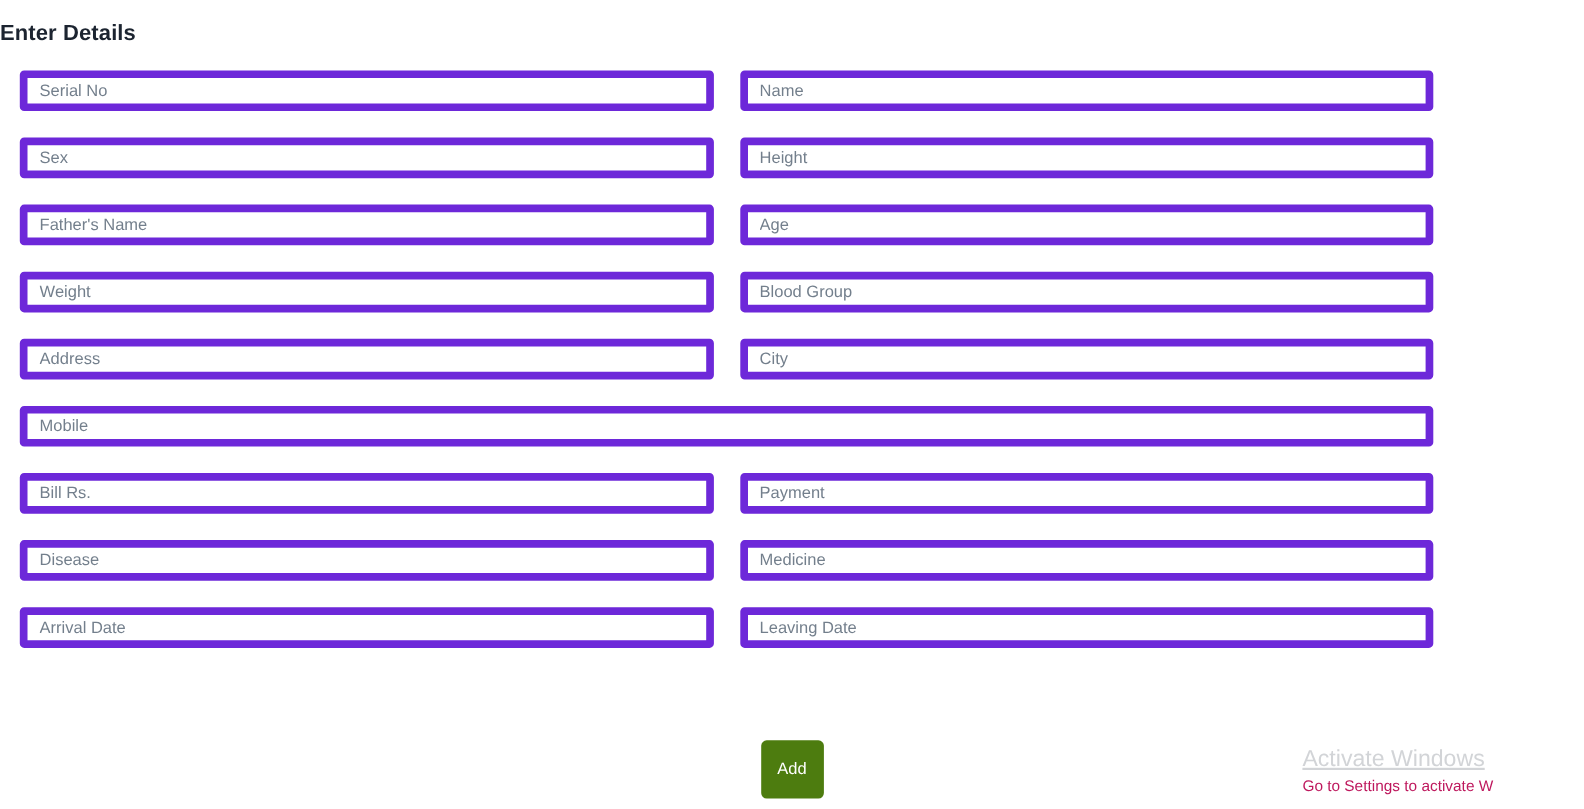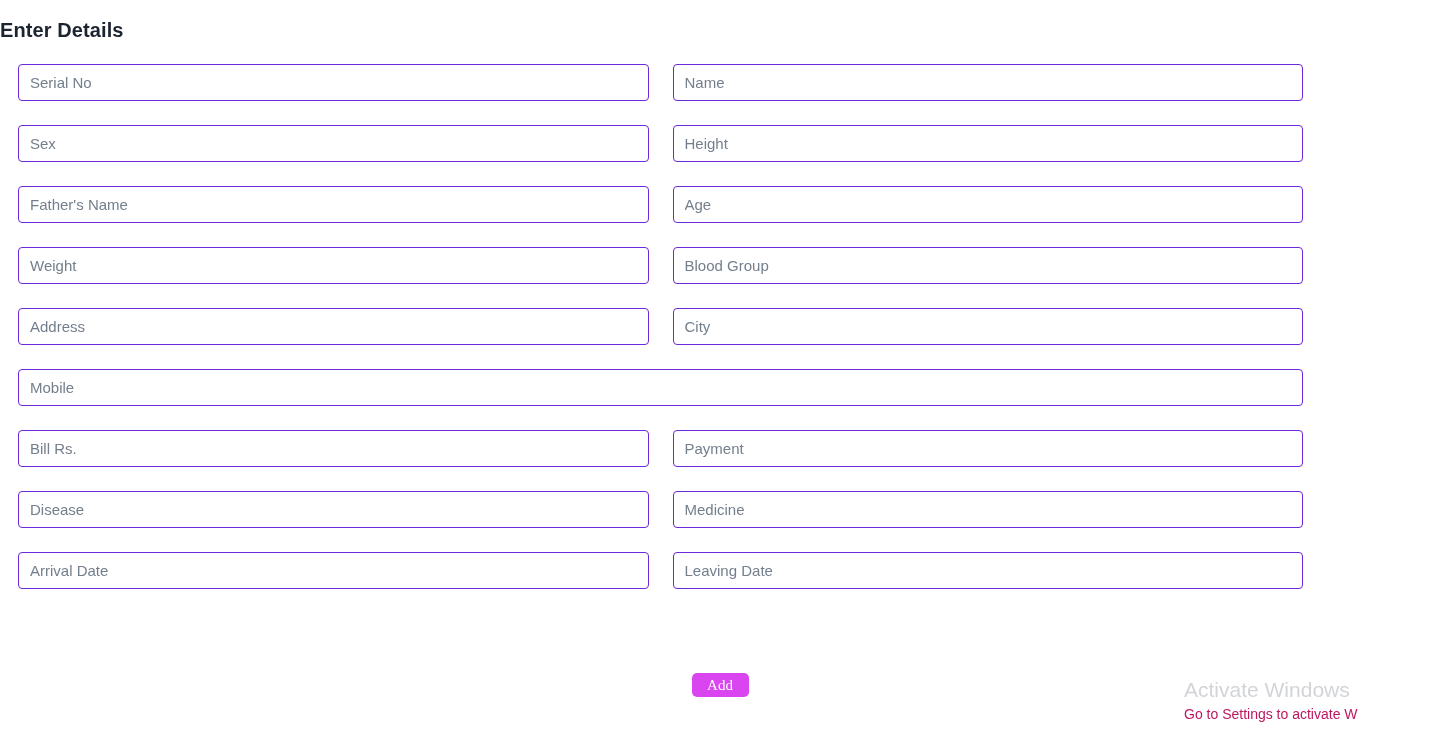--- a/index.html
+++ b/index.html
@@ -35,21 +35,21 @@
   .form-row {
     display: flex;
     gap: 24px;
     margin-bottom: 24px;
   }
 
   .form-field {
     flex: 1 1 0;
     height: 37px;
     box-sizing: border-box;
-    border: 1px solid #6d28d9;
+    border: 7px solid #6d28d9;
     border-radius: 4px;
     background: #ffffff;
     padding: 0 11px;
     font-family: "Liberation Sans", sans-serif;
     font-size: 15px;
     color: #495057;
     outline: none;
   }
   .form-field::placeholder {
     color: #737f8c;
@@ -59,50 +59,51 @@
   .button-bar {
     position: absolute;
     top: 673px;
     left: 0;
     width: 1440px;
     display: flex;
     justify-content: center;
   }
 
   .add-button {
-    background: #d946ef;
+    background: #4d7c0f;
     color: #ffffff;
     border: none;
     border-radius: 5px;
-    font-family: Liberation Serif, serif;
+    font-family: Liberation Sans, sans-serif;
     font-size: 15px;
     line-height: 1;
     padding: 0;
     width: 57px;
-    height: 24px;
+    height: 53px;
     cursor: pointer;
   }
 
   .activate-watermark {
     position: absolute;
     right: 0px;
     top: 676px;
     width: 280px;
     text-align: left;
     padding-left: 24px;
     box-sizing: border-box;
     color: #d4d6d9;
     user-select: none;
     overflow: hidden;
     white-space: nowrap;
   }
   .activate-title {
     font-size: 21px;
     line-height: 28px;
     color: #d2d4d7;
+    text-decoration: underline;
   }
   .activate-sub {
     font-size: 14px;
     line-height: 20px;
     color: #be185d;
   }
 </style>
 </head>
 <body>
 

